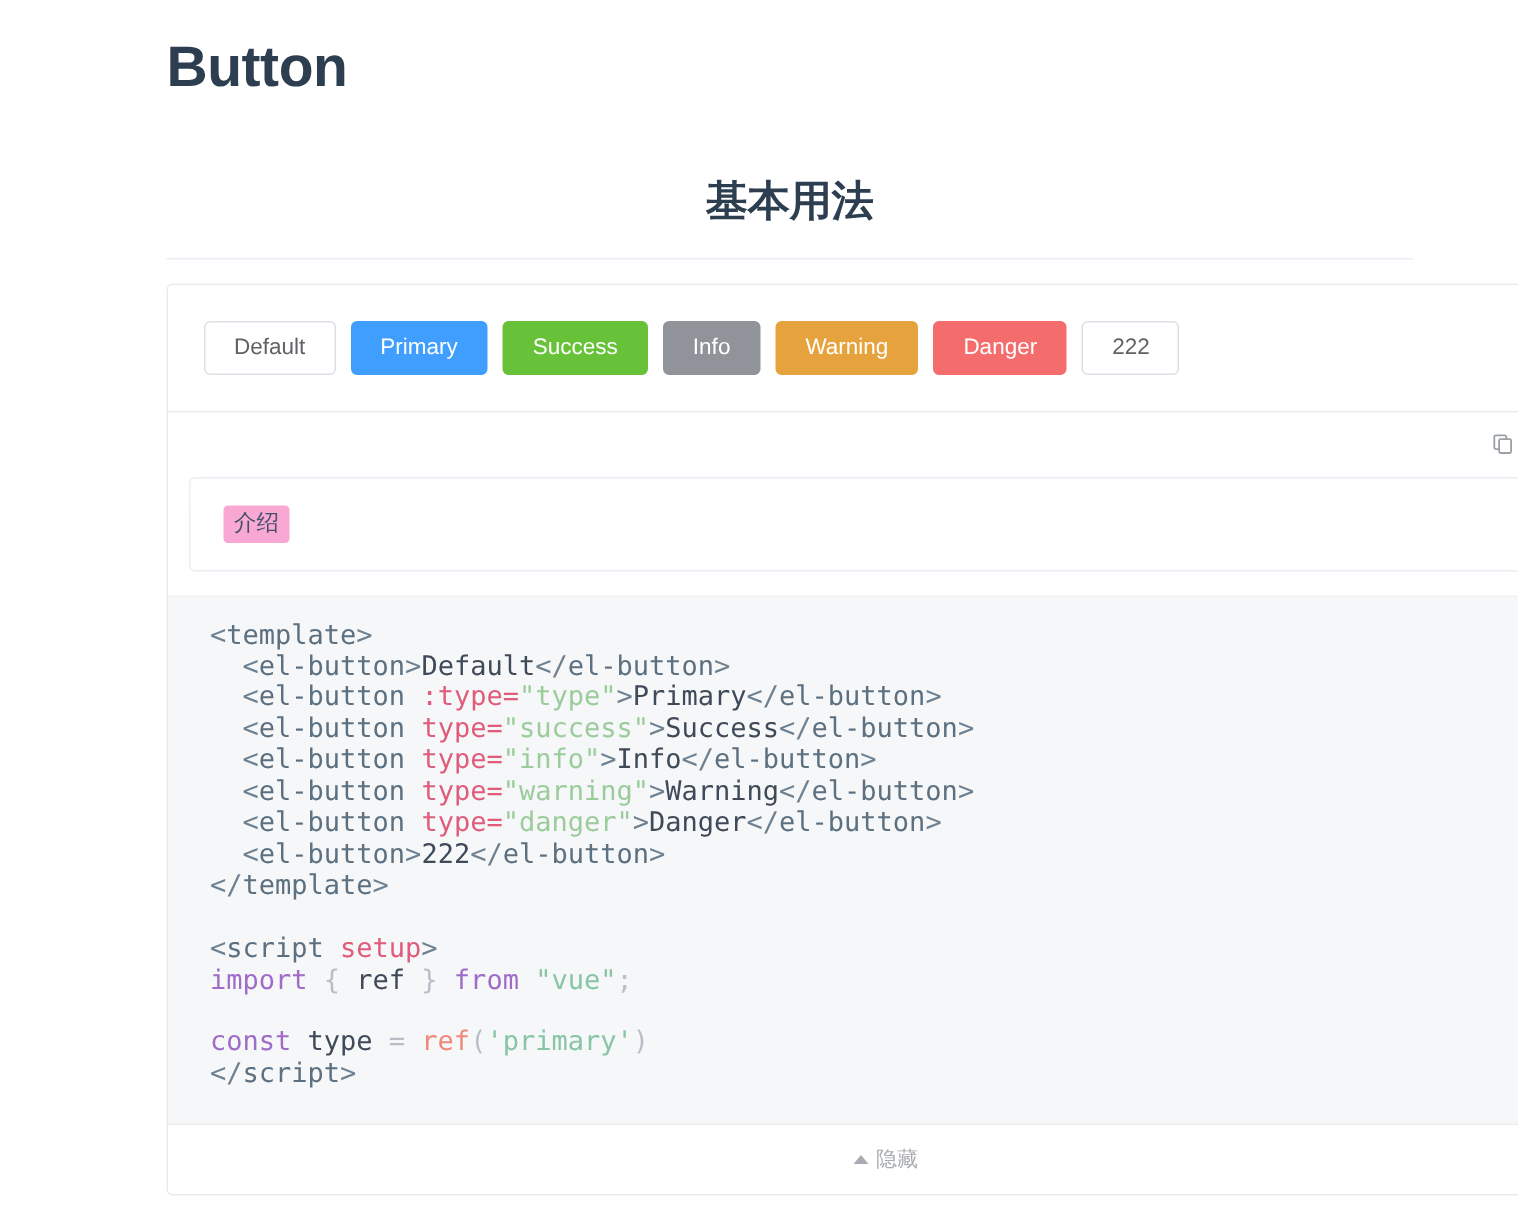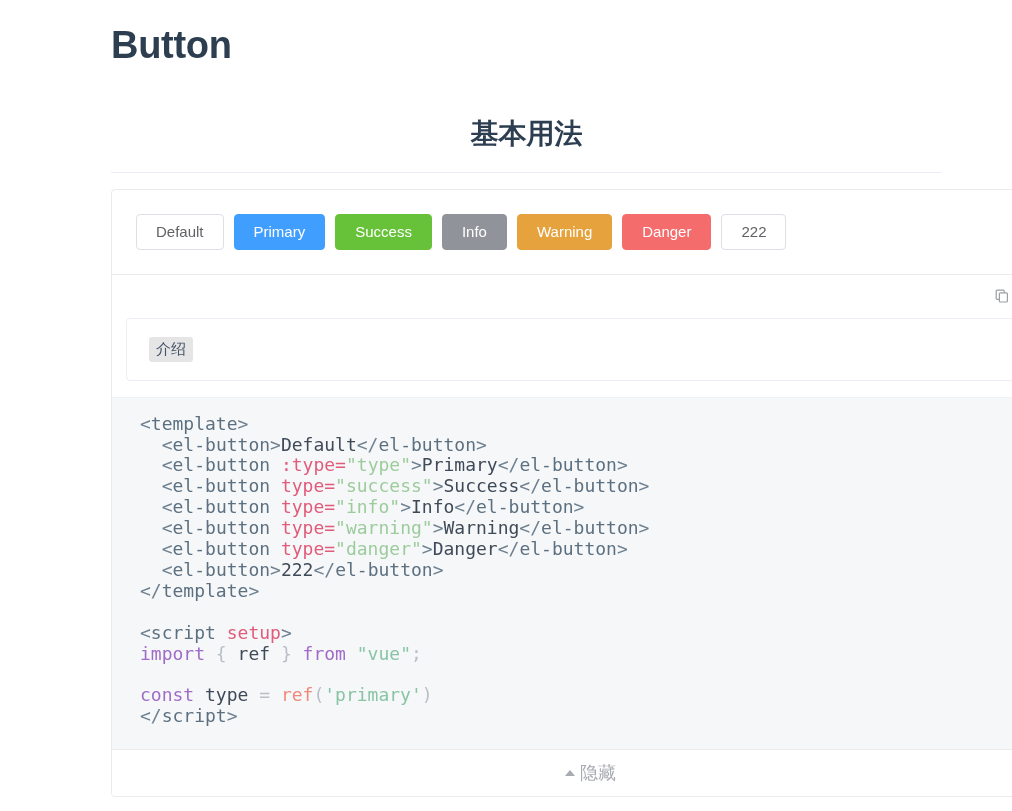--- a/index.html
+++ b/index.html
@@ -129,21 +129,21 @@
     padding: 0 14px 16px 14px;
   }
   .intro-box {
     border: 1px solid #ebeef5;
     border-radius: 4px;
     padding: 18px 22px;
     box-sizing: border-box;
   }
   .inline-code {
     display: inline-block;
-    background: #e5e5e5;
+    background: #f9a8d4;
     color: #445269;
     border-radius: 3px;
     padding: 3px 7px;
     font-size: 15px;
     font-family: "Liberation Sans", sans-serif;
     line-height: 1.25;
     text-align: right;
   }
 
   
@@ -184,21 +184,21 @@
     align-items: center;
     justify-content: center;
     cursor: pointer;
     box-sizing: border-box;
   }
   .footer-inner {
     display: inline-flex;
     align-items: center;
     gap: 5px;
     color: #a8abb2;
-    font-size: 18px;
+    font-size: 14px;
   }
   .caret-up {
     width: 0; height: 0;
     border-left: 5px solid transparent;
     border-right: 5px solid transparent;
     border-bottom: 6px solid #a8abb2;
   }
 </style>
 </head>
 <body>

